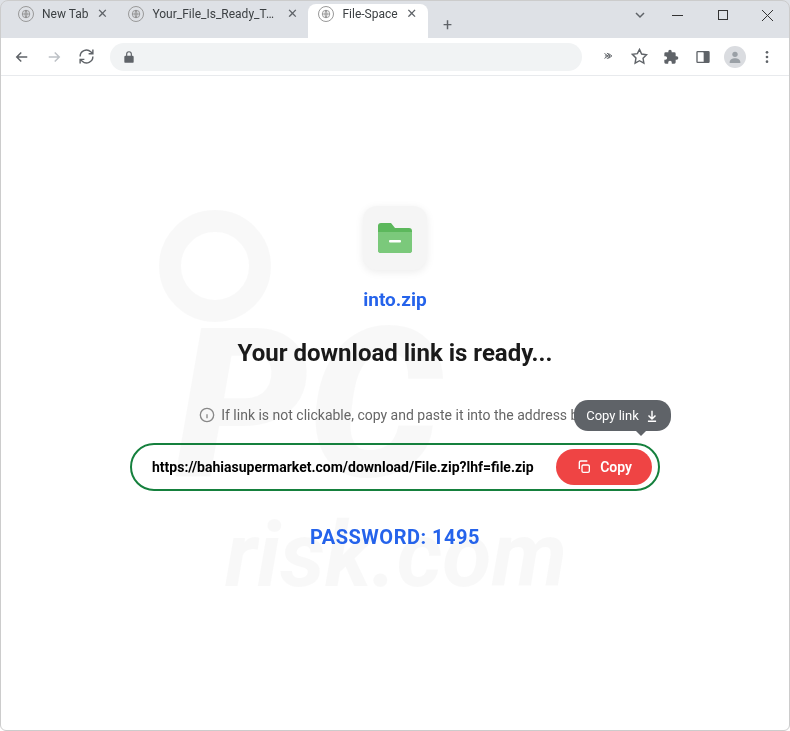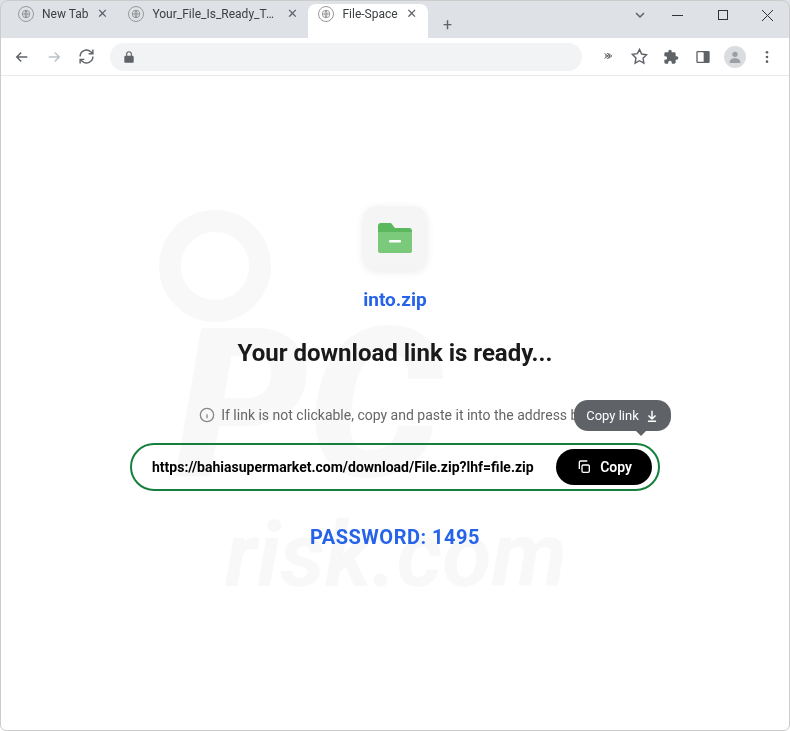--- a/index.html
+++ b/index.html
@@ -44,21 +44,21 @@
     .filename { color: #2563eb; font-size: 19px; font-weight: 700; margin-bottom: 28px; }
     .ready-text { color: #1a1a1a; font-size: 24px; font-weight: 700; margin-bottom: 40px; }
     .hint-row { display: flex; align-items: center; gap: 6px; color: #666; font-size: 14px; margin-bottom: 20px; position: relative; }
     .hint-row svg { color: #888; }
     
     .tooltip { position: absolute; right: -80px; top: -7px; background: #5f6368; color: #fff; padding: 8px 12px; border-radius: 14px; font-size: 13px; display: flex; align-items: center; gap: 6px; white-space: nowrap; }
     .tooltip::after { content: ''; position: absolute; bottom: -5px; right: 25px; border: 5px solid transparent; border-top-color: #5f6368; border-bottom: none; }
     
     .link-box { width: 530px; height: 48px; border: 2px solid #15803d; border-radius: 26px; display: flex; align-items: center; padding: 0 6px 0 20px; gap: 10px; margin-bottom: 34px; }
     .link-text { flex: 1; font-size: 14px; font-weight: 700; color: #000; white-space: nowrap; overflow: hidden; }
-    .copy-btn { background: #000000; color: #fff; border: none; border-radius: 20px; height: 36px; padding: 0 20px; display: flex; align-items: center; gap: 8px; font-size: 14px; font-weight: 600; cursor: pointer; }
+    .copy-btn { background: #ef4444; color: #fff; border: none; border-radius: 20px; height: 36px; padding: 0 20px; display: flex; align-items: center; gap: 8px; font-size: 14px; font-weight: 600; cursor: pointer; }
     
     .password { color: #2563eb; font-size: 20px; font-weight: 700; letter-spacing: 0.5px; }
     
     
     .window-border { position: absolute; inset: 0; border: 1px solid #ccc; border-radius: 8px 8px 6px 6px; pointer-events: none; }
   </style>
 </head>
 <body>
 
 <div class="titlebar">

